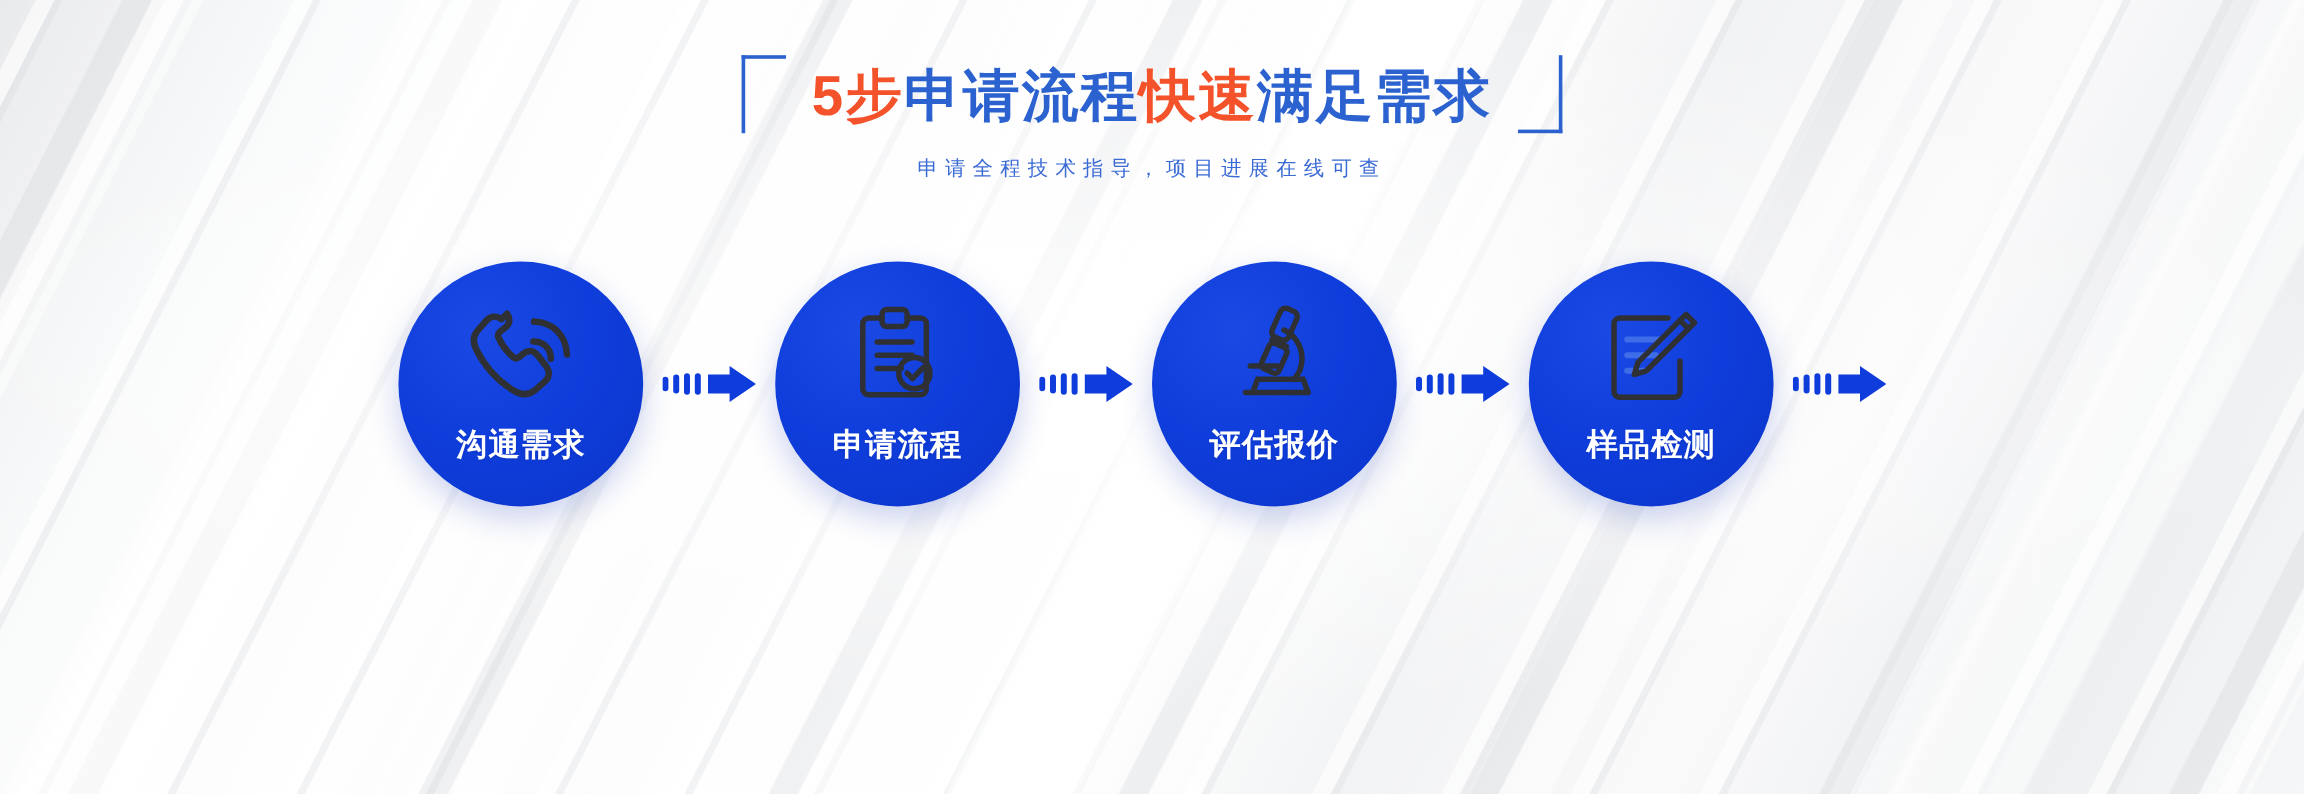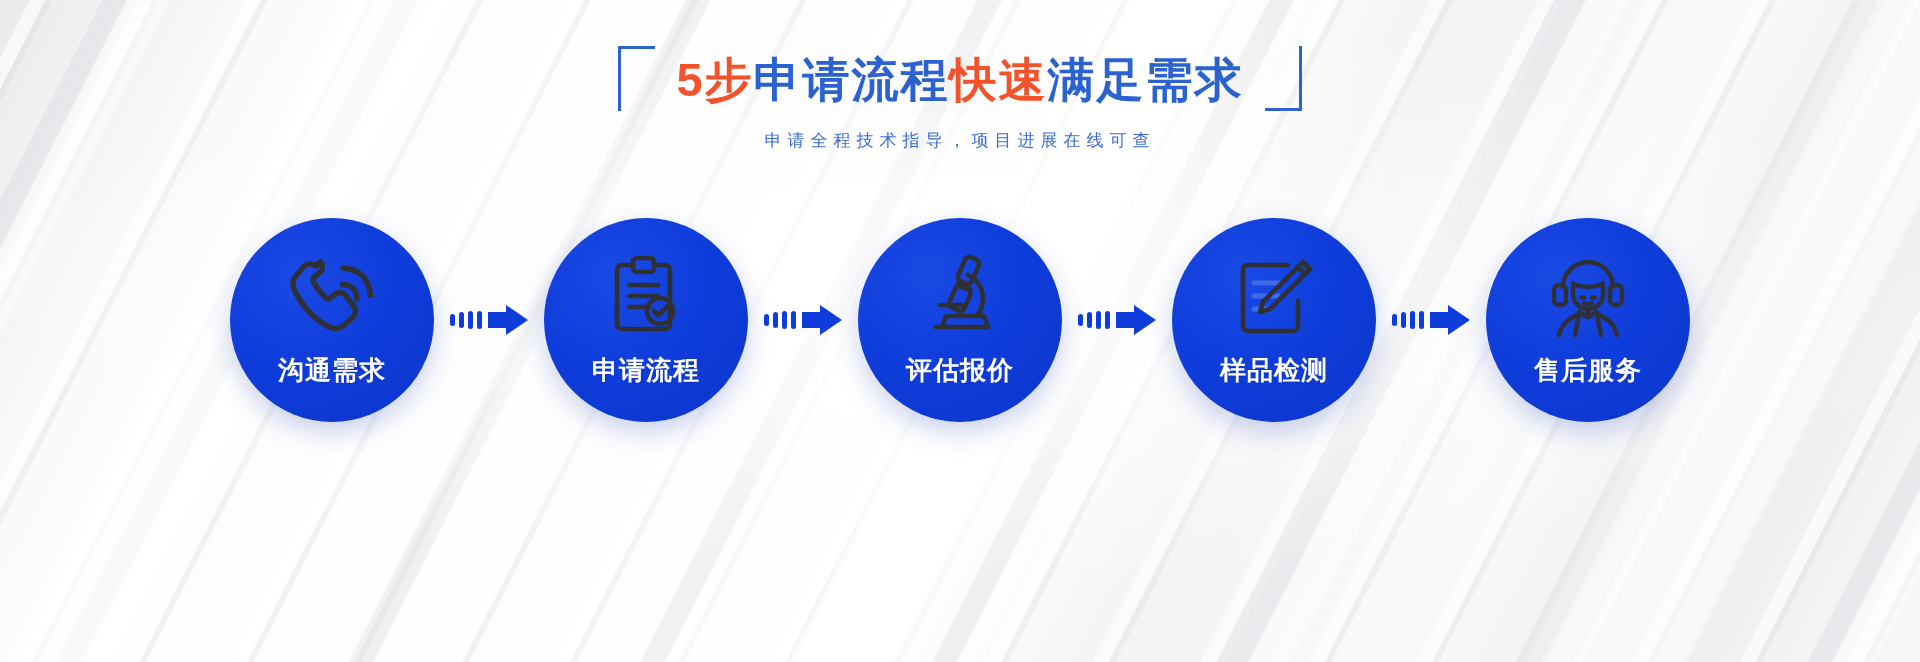--- a/index.html
+++ b/index.html
@@ -209,35 +209,15 @@
         <g fill="#0f3ddb">
           <rect x="0" y="9" width="5" height="12" rx="2.5"></rect>
           <rect x="9" y="7" width="5" height="16" rx="2.5"></rect>
           <rect x="18" y="6" width="5" height="18" rx="2.5"></rect>
           <rect x="27" y="6" width="5" height="18" rx="2.5"></rect>
           <path d="M38 7h18V0l22 15-22 15v-7H38z"></path>
         </g>
       </svg>
     </div>
 
-    <div class="step">
-      <div class="glyph">
-        <svg width="90" height="86" viewBox="0 0 90 86">
-          <g fill="none" stroke="#2f3034" stroke-width="4.4" stroke-linecap="round" stroke-linejoin="round">
-            <path d="M20 34c0-13.8 11.2-25 25-25s25 11.2 25 25"></path>
-            <rect x="11" y="32" width="12" height="20" rx="5"></rect>
-            <rect x="67" y="32" width="12" height="20" rx="5"></rect>
-            <path d="M30 30c5 5 25 5 30 0"></path>
-            <path d="M30 34v7c0 8.3 6.7 15 15 15s15-6.7 15-15v-7"></path>
-            <path d="M38 44.5h3M49 44.5h3"></path>
-            <path d="M41 50c2.5 2 5.5 2 8 0"></path>
-            <path d="M45 56v8"></path>
-            <path d="M36 59l9 5 9-5"></path>
-            <path d="M16 82c2-10 9-16.5 20-21M74 82c-2-10-9-16.5-20-21"></path>
-            <path d="M36 61l-4 21M54 61l4 21"></path>
-          </g>
-        </svg>
-      </div>
-      <div class="lbl">售后服务</div>
-    </div>
 
   </div>
 </div>
 
 </body></html>

